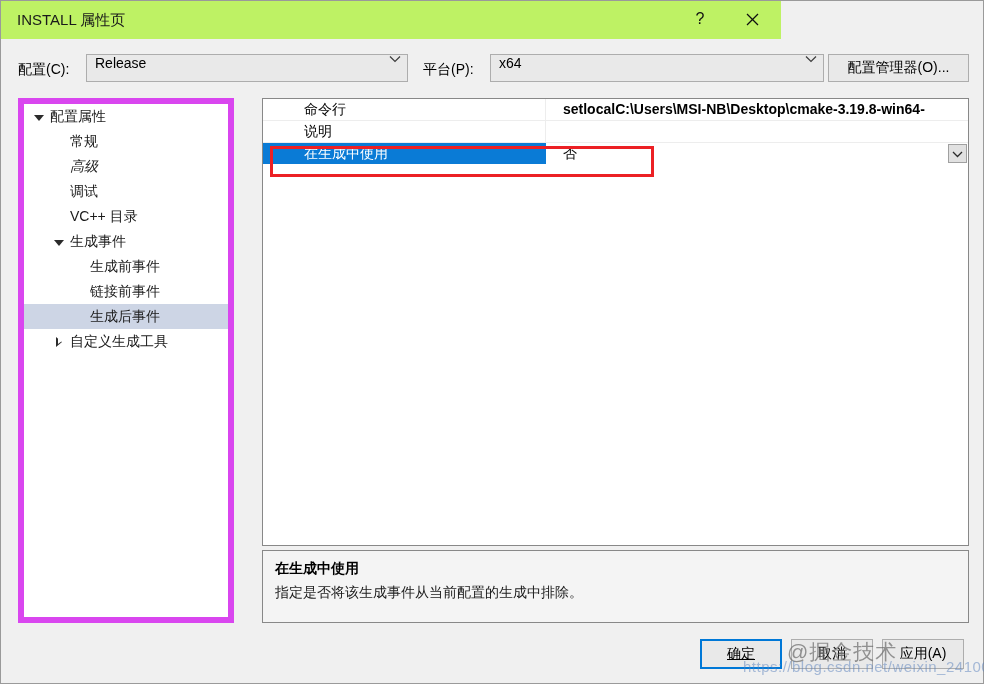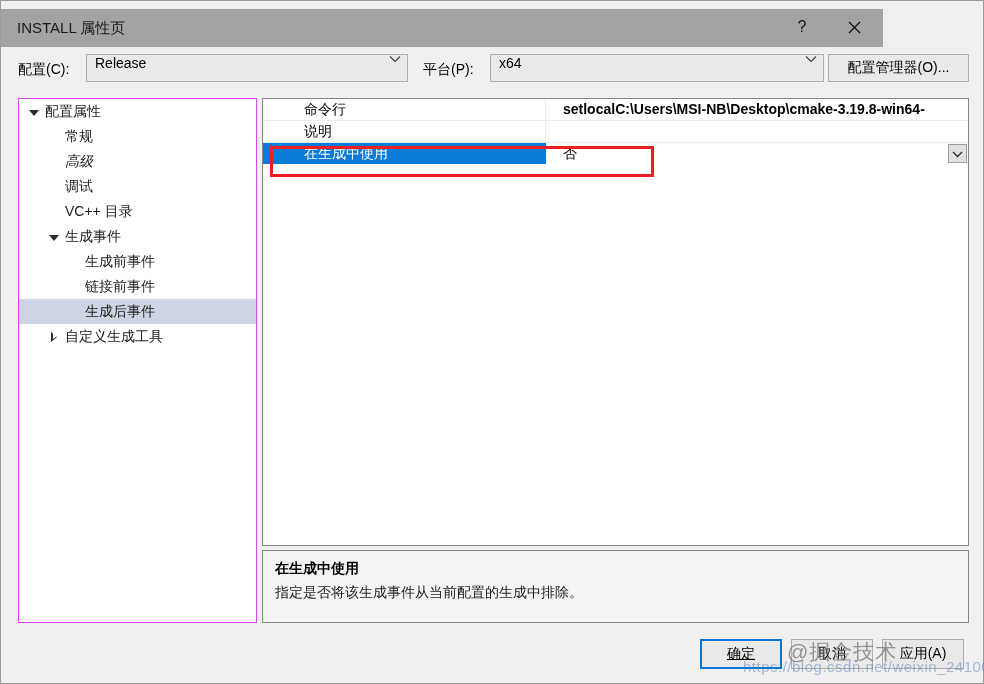--- a/index.html
+++ b/index.html
@@ -22,23 +22,23 @@
     position: absolute;
     left: 0; top: 0;
     width: 984px; height: 684px;
     background: #f0f0f0;
     border: 1px solid #9a9a9a;
     box-sizing: border-box;
   }
 
   .titlebar {
     position: absolute;
-    left: 0; top: 8px;
-    width: 882px; height: 38px;
-    background: #a3a3a3;
+    left: 0; top: 0;
+    width: 780px; height: 38px;
+    background: #bef264;
     box-sizing: border-box;
   }
   .title-text {
     position: absolute;
     left: 16px; top: 10px;
     font-size: 15px;
     color: #1a1a1a;
     white-space: nowrap;
   }
   .win-btn {
@@ -105,23 +105,23 @@
     align-items: center;
     justify-content: center;
     cursor: default;
     white-space: nowrap;
   }
 
   
   .tree-panel {
     position: absolute;
     left: 17px; top: 97px;
-    width: 239px; height: 525px;
+    width: 216px; height: 525px;
     background: #ffffff;
-    border: 1px solid #d946ef;
+    border: 6px solid #d946ef;
     box-sizing: border-box;
     overflow: hidden;
   }
   .tree-item {
     position: relative;
     height: 25px;
     line-height: 25px;
     font-size: 14px;
     color: #1a1a1a;
     white-space: nowrap;

